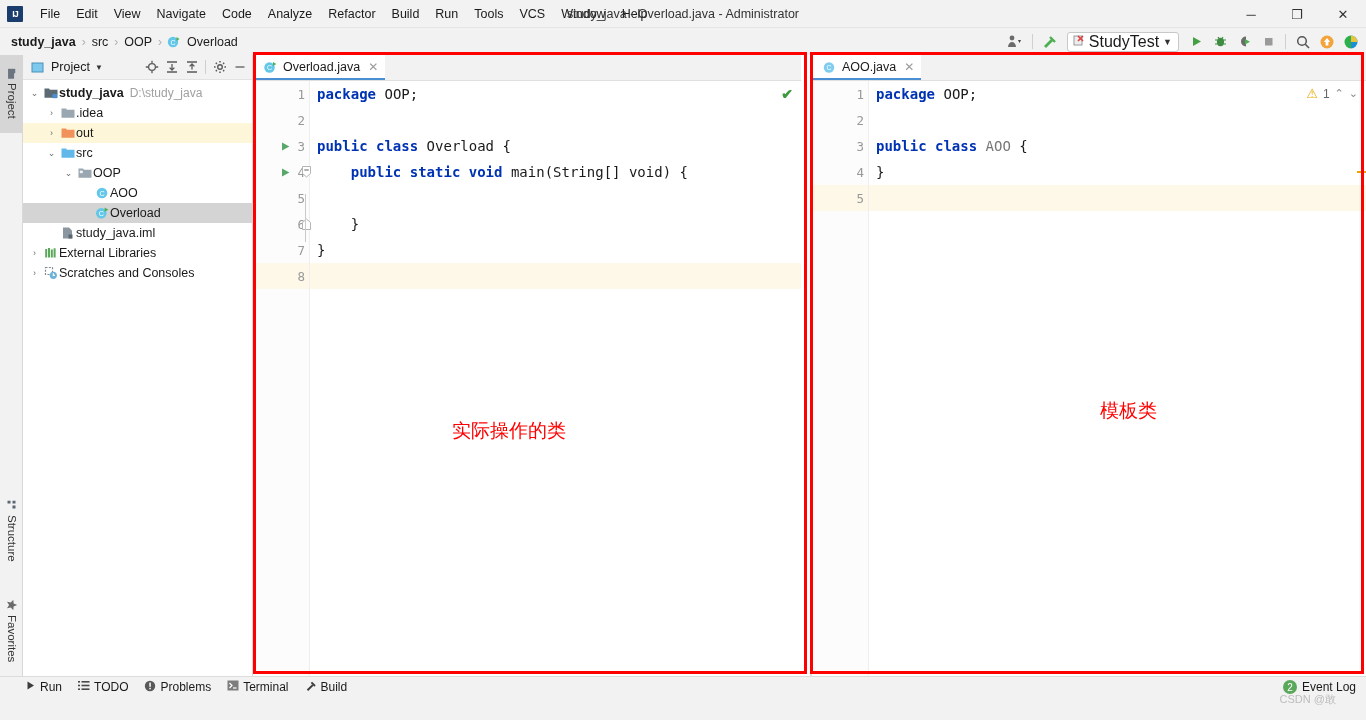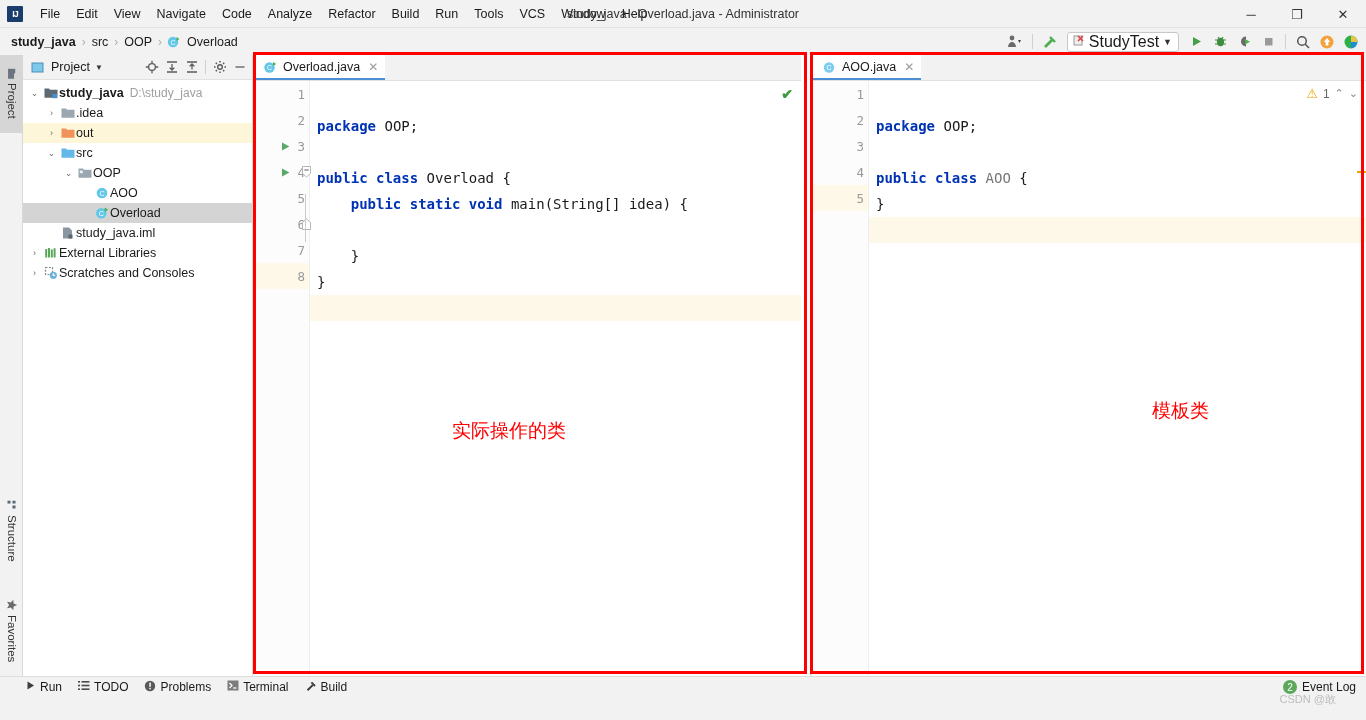--- a/index.html
+++ b/index.html
@@ -117,21 +117,21 @@
     position: relative; flex: 0 0 57px;
   }
   .gline {
     height: 26px; display: flex; align-items: center; justify-content: flex-end;
     padding-right: 4px; font-family: "DejaVu Sans Mono", monospace;
     font-size: 12.5px; color: #999999;
   }
   .gline .num { width: 14px; text-align: right; }
   .grun { position: absolute; left: 27px; width: 13px; height: 26px; display: flex; align-items: center; }
   .gfold { position: absolute; left: 47px; width: 12px; height: 26px; display: flex; align-items: center; justify-content: center; }
-  .code { flex: 1; position: relative; padding-top: 0; margin-top: 32px; }
+  .code { flex: 1; position: relative; padding-top: 0; }
   .cline {
     height: 26px; line-height: 26px; font-family: "DejaVu Sans Mono", monospace;
     font-size: 14px; white-space: pre; padding-left: 7px; color: #1a1a1a;
   }
   .cline.cur { background: #fdf8e8; }
   .gline.cur { background: #fdf8e8; }
   .kw { color: #0033b3; font-weight: bold; }
   .cls { color: #1a1a1a; }
   .dim { color: #777777; }
   .ident { color: #1a1a1a; }
@@ -541,21 +541,21 @@
             </div>
             <div class="gline cur" style="position: relative;">
               <span class="num">8</span>
             </div>
             <div style="position: absolute; left: 52px; top: 113px; width: 1px; height: 48px; background: rgb(201, 201, 201);"></div>
           </div>
         <div class="code" id="code-0">
             <div class="cline"><span class="kw">package</span><span> </span><span class="ident">OOP</span><span class="ident">;</span></div>
             <div class="cline">&nbsp;</div>
             <div class="cline"><span class="kw">public</span><span> </span><span class="kw">class</span><span> </span><span class="cls">Overload</span><span class="ident"> {</span></div>
-            <div class="cline"><span>    </span><span class="kw">public</span><span> </span><span class="kw">static</span><span> </span><span class="kw">void</span><span> </span><span class="ident">main</span><span class="ident">(</span><span class="cls">String</span><span class="ident">[] idea) {</span></div>
+            <div class="cline"><span>    </span><span class="kw">public</span><span> </span><span class="kw">static</span><span> </span><span class="kw">void</span><span> </span><span class="ident">main</span><span class="ident">(</span><span class="cls">String</span><span class="ident">[] void) {</span></div>
             <div class="cline">&nbsp;</div>
             <div class="cline"><span class="ident">    }</span></div>
             <div class="cline"><span class="ident">}</span></div>
             <div class="cline cur">&nbsp;</div>
           </div>
         <div class="statusline">
           <span class="okcheck">✔</span>
         </div>
       </div>
     </div>
@@ -607,21 +607,21 @@
           <span class="chev">⌄</span>
         </div>
         <div class="marker-line"></div>
       </div>
     </div>
   </div>
 
   <div class="redbox" style="left:253px;top:52px;width:554px;height:622px;"></div>
   <div class="redbox" style="left:810px;top:52px;width:554px;height:622px;"></div>
   <div class="zh" style="left:452px;top:418px;">实际操作的类</div>
-  <div class="zh" style="left:1152px;top:398px;font-family:Liberation Serif, serif;">模板类</div>
+  <div class="zh" style="left:1100px;top:398px;font-family:Liberation Serif, serif;">模板类</div>
 
   <div class="bottombar">
     <div class="btool">
       <span><svg width="11" height="11" viewBox="0 0 11 11">
             <path d="M2.5 1.5 L9 5.5 L2.5 9.5 Z" fill="#3d3d3d"></path>
           </svg></span>
       <span>Run</span>
     </div>
     <div class="btool">
       <span><svg width="12" height="11" viewBox="0 0 12 11">

